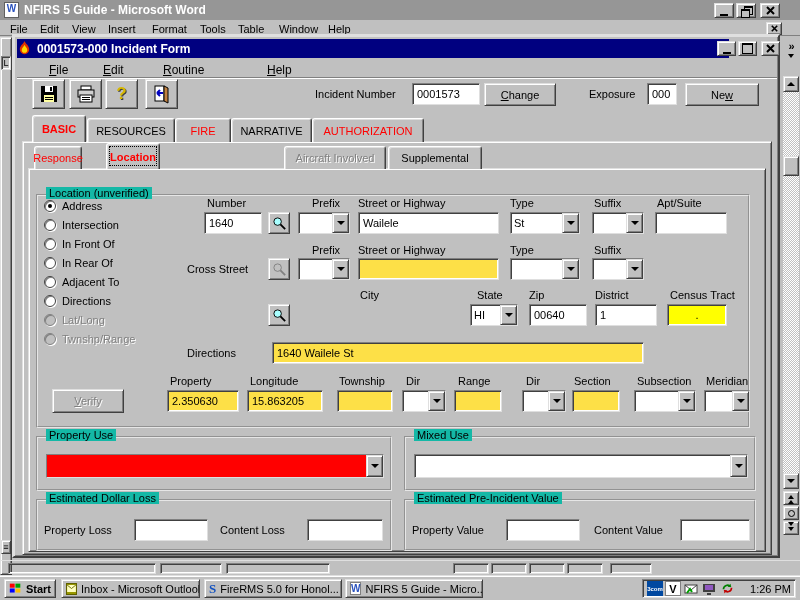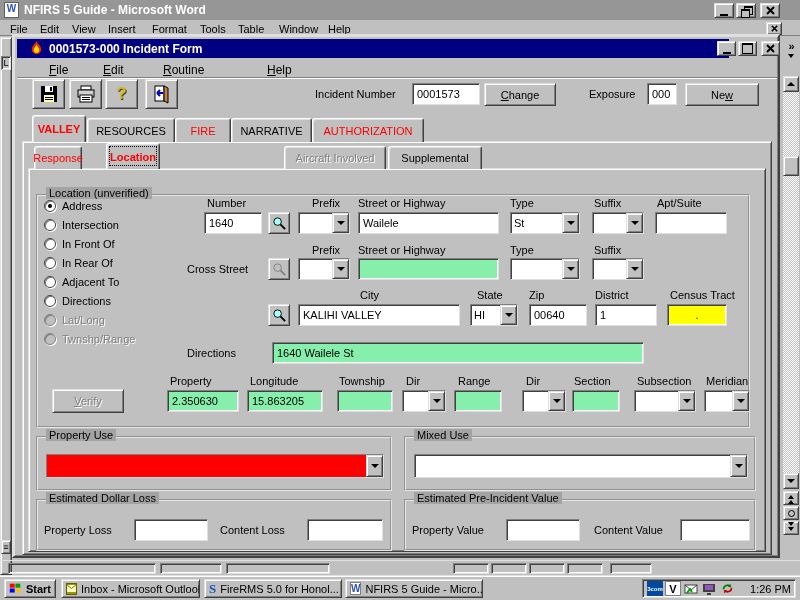--- a/index.html
+++ b/index.html
@@ -13,26 +13,26 @@
   .lbl { white-space: nowrap; }
   .raised {
     background: #c0c0c0; border: 1px solid; border-color: #dfdfdf #404040 #404040 #dfdfdf;
     box-shadow: inset 1px 1px 0 #fff, inset -1px -1px 0 #808080;
   }
   .sunken {
     border: 1px solid; border-color: #808080 #dfdfdf #dfdfdf #808080;
     box-shadow: inset 1px 1px 0 #404040, inset -1px -1px 0 #fff;
   }
   .field { background: #fff; padding: 4px 4px 0; font-size: 11px; white-space: nowrap; overflow: hidden; }
-  .field.ro { background: #86efac; }
+  .field.ro { background: #fde047; }
   .push { display: flex; align-items: center; justify-content: center; white-space: nowrap; }
   .push.dis { color: #808080; text-shadow: 1px 1px 0 #fff; }
   .u { text-decoration: underline; }
   .groupbox { border: 2px groove #e6e6e6; }
-  .group-label { background: #a3a3a3; padding: 0 3px; white-space: nowrap; }
+  .group-label { background: #14b8a6; padding: 0 3px; white-space: nowrap; }
   .titlebar { display: flex; align-items: center; color: #fff; font-weight: bold; font-size: 12px; }
   .tb-navy { background: #000080; }
   .tb-gray { background: #969696; }
   .winbtn { display: flex; align-items: center; justify-content: center; }
   .combo { display: flex; background: #fff; }
   .combo .cv { flex: 1; padding: 4px 3px 0; white-space: nowrap; overflow: hidden; }
   .combo .cb { width: 17px; display: flex; align-items: center; justify-content: center; }
   .tri-down { width: 0; height: 0; border: 4px solid transparent; border-top: 4px solid #000; margin-top: 4px; }
   .tri-up { width: 0; height: 0; border: 4px solid transparent; border-bottom: 4px solid #000; margin-bottom: 4px; }
   .tri-sm-d { width: 0; height: 0; border: 3px solid transparent; border-top: 4px solid #000; margin-top: 3px; }
@@ -141,21 +141,21 @@
     <span class="abs sunken" style="left:226px;top:2px;width:104px;height:11px"></span>
     <span class="abs sunken" style="left:453px;top:2px;width:36px;height:11px"></span>
     <span class="abs sunken" style="left:491px;top:2px;width:36px;height:11px"></span>
     <span class="abs sunken" style="left:529px;top:2px;width:36px;height:11px"></span>
     <span class="abs sunken" style="left:567px;top:2px;width:36px;height:11px"></span>
     <span class="abs sunken" style="left:610px;top:2px;width:42px;height:11px"></span>
   </div>
 
   <div class="abs raised" style="left:12px;top:34px;width:768px;height:524px;border-width:2px;box-shadow:inset 1px 1px 0 #dfdfdf, inset -1px -1px 0 #808080">
 
-    <div class="abs titlebar tb-navy" style="left:3px;top:3px;width:712px;height:19px;padding-left:12px">
+    <div class="abs titlebar tb-navy" style="left:3px;top:3px;width:712px;height:19px;padding-left:0">
       <svg width="15" height="15" viewBox="0 0 16 16">
         <path d="M8 0 C9 3 13 5 13 9 a5 5 0 0 1 -10 0 C3 5 7 3 8 0" fill="#e03000"></path>
         <path d="M8 4 C8.5 6 11 7 11 9.5 a3 3 0 0 1 -6 0 C5 7 7.5 6 8 4" fill="#ffd700"></path>
       </svg>
       <span style="margin-left:5px">0001573-000 Incident Form</span>
       <span class="abs raised winbtn g-min" style="left:700px;top:2px;width:19px;height:15px"></span>
       <span class="abs raised winbtn g-max" style="left:721px;top:2px;width:19px;height:15px"></span>
       <span class="abs raised winbtn" style="left:744px;top:2px;width:19px;height:15px;color:#000">
         <svg width="9" height="9" viewBox="0 0 9 9">
             <path class="xglyph" d="M1 1 L8 8 M8 1 L1 8"></path>
@@ -206,21 +206,21 @@
       <span><span class="u">C</span><span>hange</span></span>
     </div>
     <span class="abs lbl" style="left:575px;top:52px">Exposure</span>
     <div class="abs sunken field" style="left:633px;top:47px;width:30px;height:22px"><span>000</span></div>
     <div class="abs raised push" style="left:671px;top:47px;width:74px;height:23px">
       <span><span>Ne</span><span class="u">w</span></span>
     </div>
 
     <div class="abs raised" style="left:8px;top:105px;width:750px;height:414px"></div>
 
-    <div class="abs tab bold c-red" style="left:18px;top:79px;width:54px;height:27px;background:#c0c0c0;z-index:2">VALLEY</div>
+    <div class="abs tab bold c-red" style="left:18px;top:79px;width:54px;height:27px;background:#c0c0c0;z-index:2">BASIC</div>
     <div class="abs tab" style="left:73px;top:82px;width:88px;height:24px">RESOURCES</div>
     <div class="abs tab c-red" style="left:161px;top:82px;width:56px;height:24px">FIRE</div>
     <div class="abs tab" style="left:217px;top:82px;width:81px;height:24px">NARRATIVE</div>
     <div class="abs tab c-red" style="left:298px;top:82px;width:112px;height:24px">AUTHORIZATION</div>
 
     <div class="abs raised" style="left:14px;top:132px;width:738px;height:384px"></div>
 
     <div class="abs tab c-red" style="left:20px;top:110px;width:48px;height:23px">Response</div>
     <div class="abs tab bold c-red focus-dotted" style="left:92px;top:107px;width:54px;height:26px;z-index:2">Location</div>
     <div class="abs tab c-dis" style="left:270px;top:110px;width:102px;height:23px">Aircraft Involved</div>
@@ -318,21 +318,20 @@
     <span class="abs lbl" style="left:515px;top:253px">Zip</span>
     <span class="abs lbl" style="left:581px;top:253px">District</span>
     <span class="abs lbl" style="left:656px;top:253px">Census Tract</span>
 
     <div class="abs raised push" style="left:254px;top:268px;width:22px;height:22px">
       <svg width="15" height="15" viewBox="0 0 16 16">
         <circle cx="6" cy="6" r="4" fill="#a8ffff" stroke="#000"></circle>
           <line x1="9" y1="9" x2="14" y2="14" stroke="#000" stroke-width="2"></line>
       </svg>
     </div>
-    <div class="abs sunken field" style="left:284px;top:268px;width:162px;height:22px"><span>KALIHI VALLEY</span></div>
     <div class="abs sunken combo" style="left:456px;top:268px;width:48px;height:22px">
       <span class="cv">HI</span>
         <span class="cb raised">
           <i class="tri-down"></i>
         </span>
     </div>
     <div class="abs sunken field" style="left:515px;top:268px;width:58px;height:22px"><span>00640</span></div>
     <div class="abs sunken field" style="left:581px;top:268px;width:62px;height:22px"><span>1</span></div>
     <div class="abs sunken field" style="left:653px;top:268px;width:60px;height:22px;background:#ffff00;text-align:center"><span>.</span></div>
 

